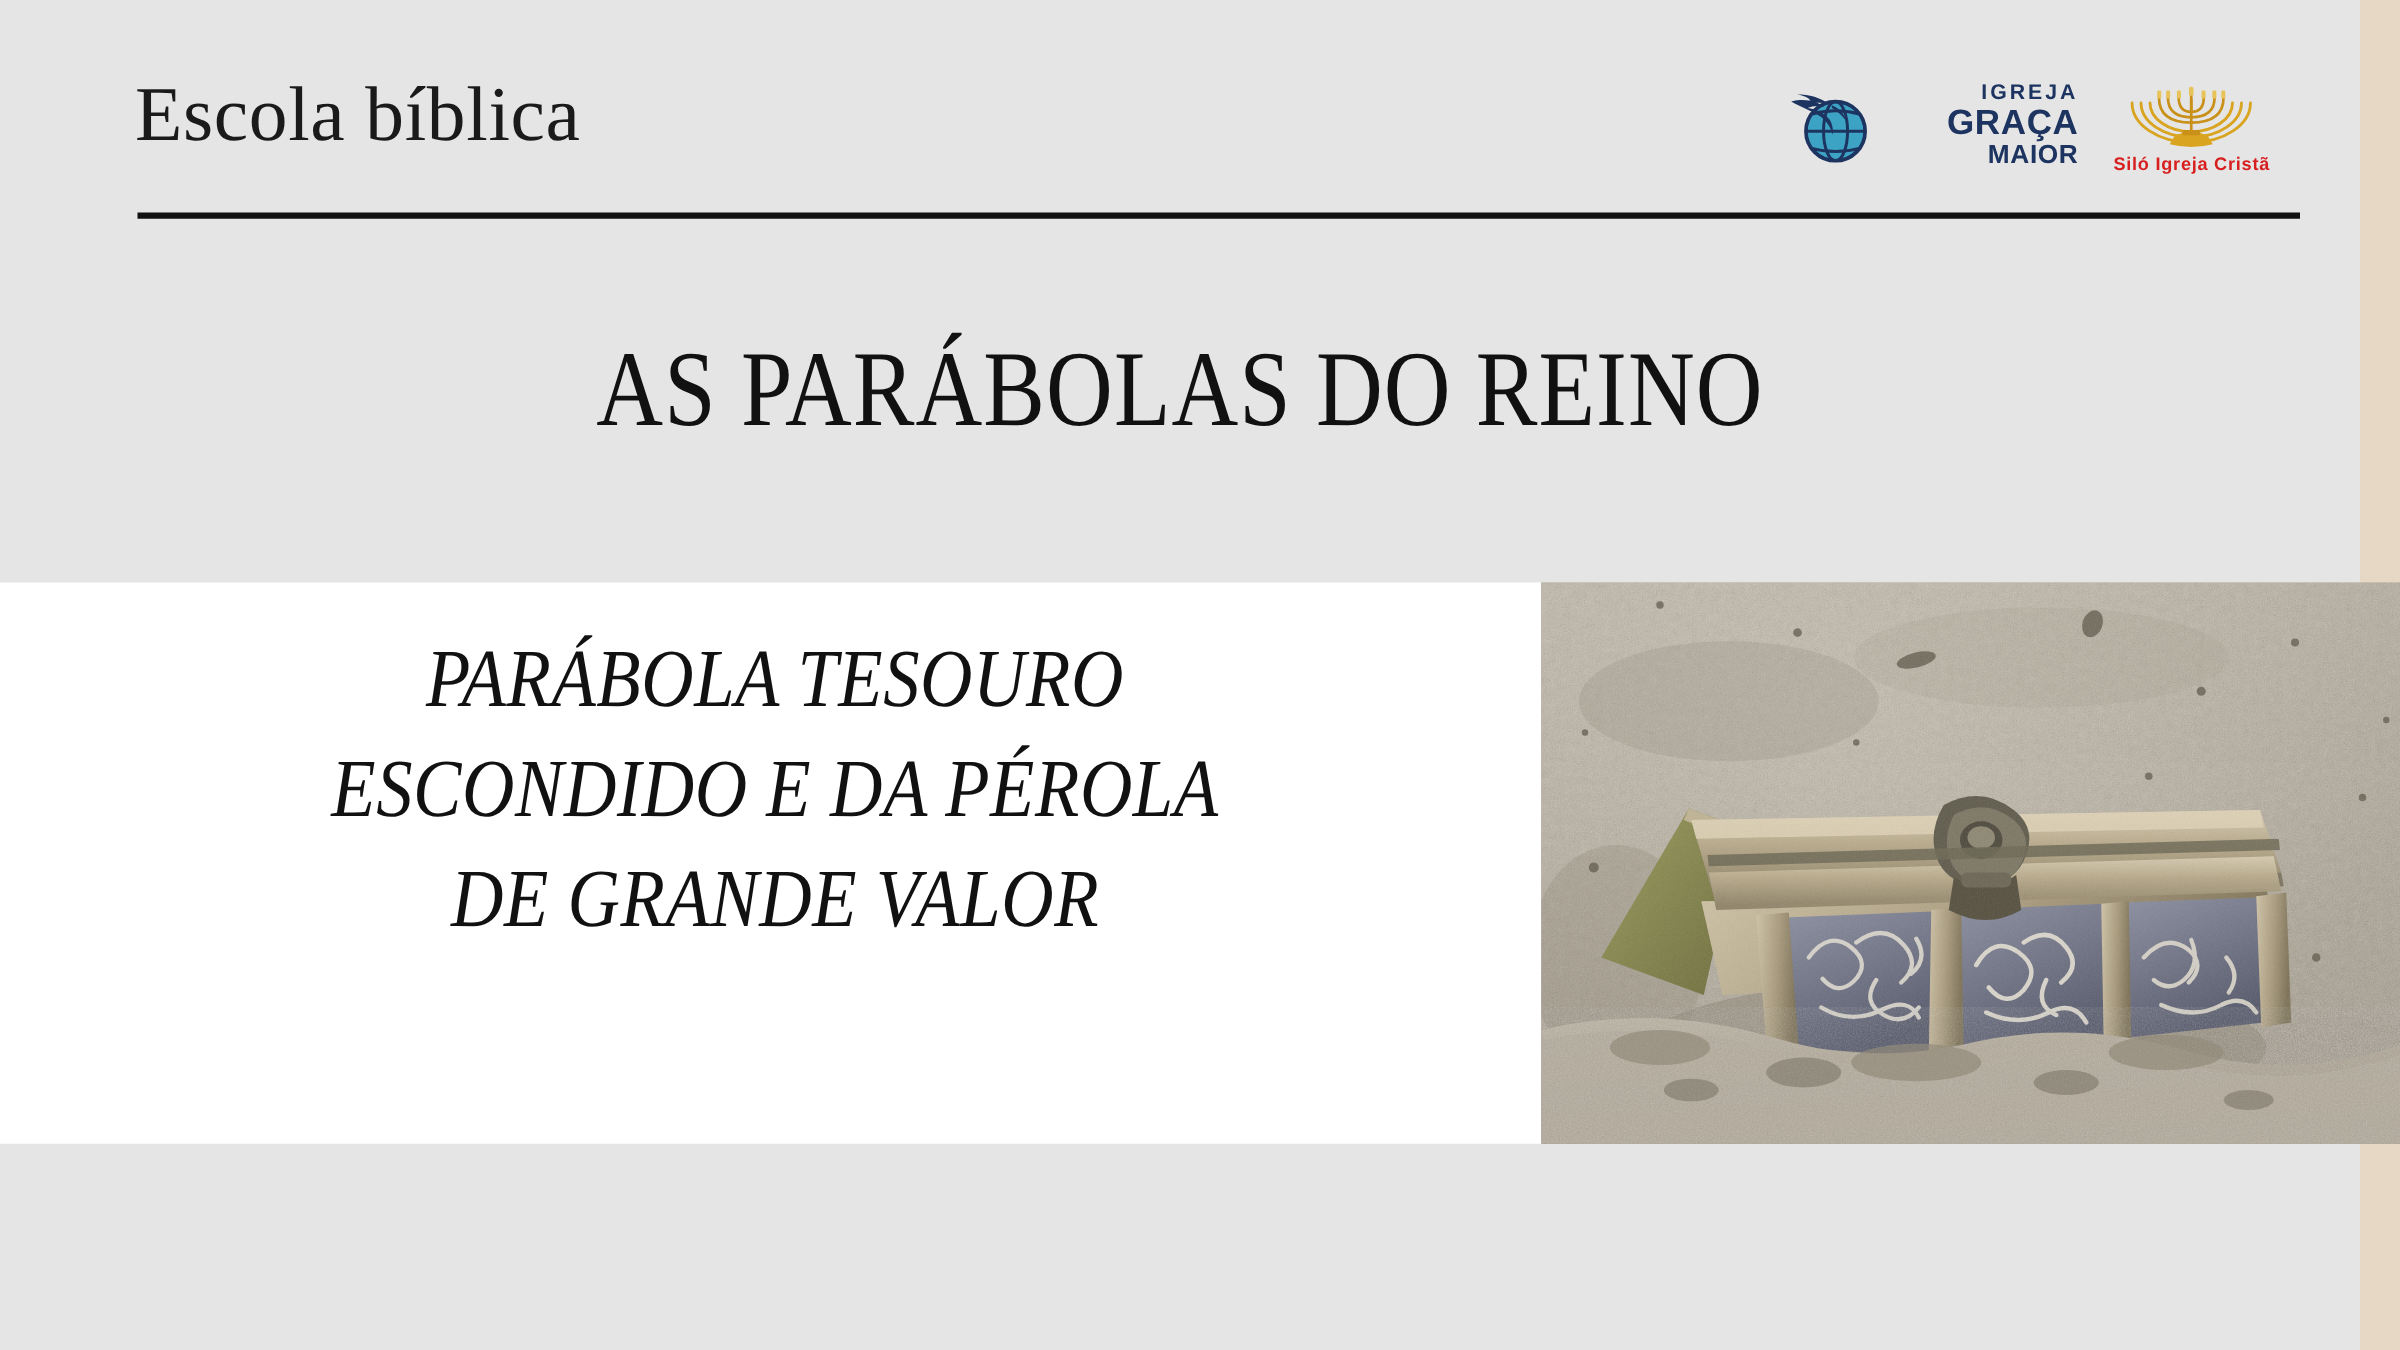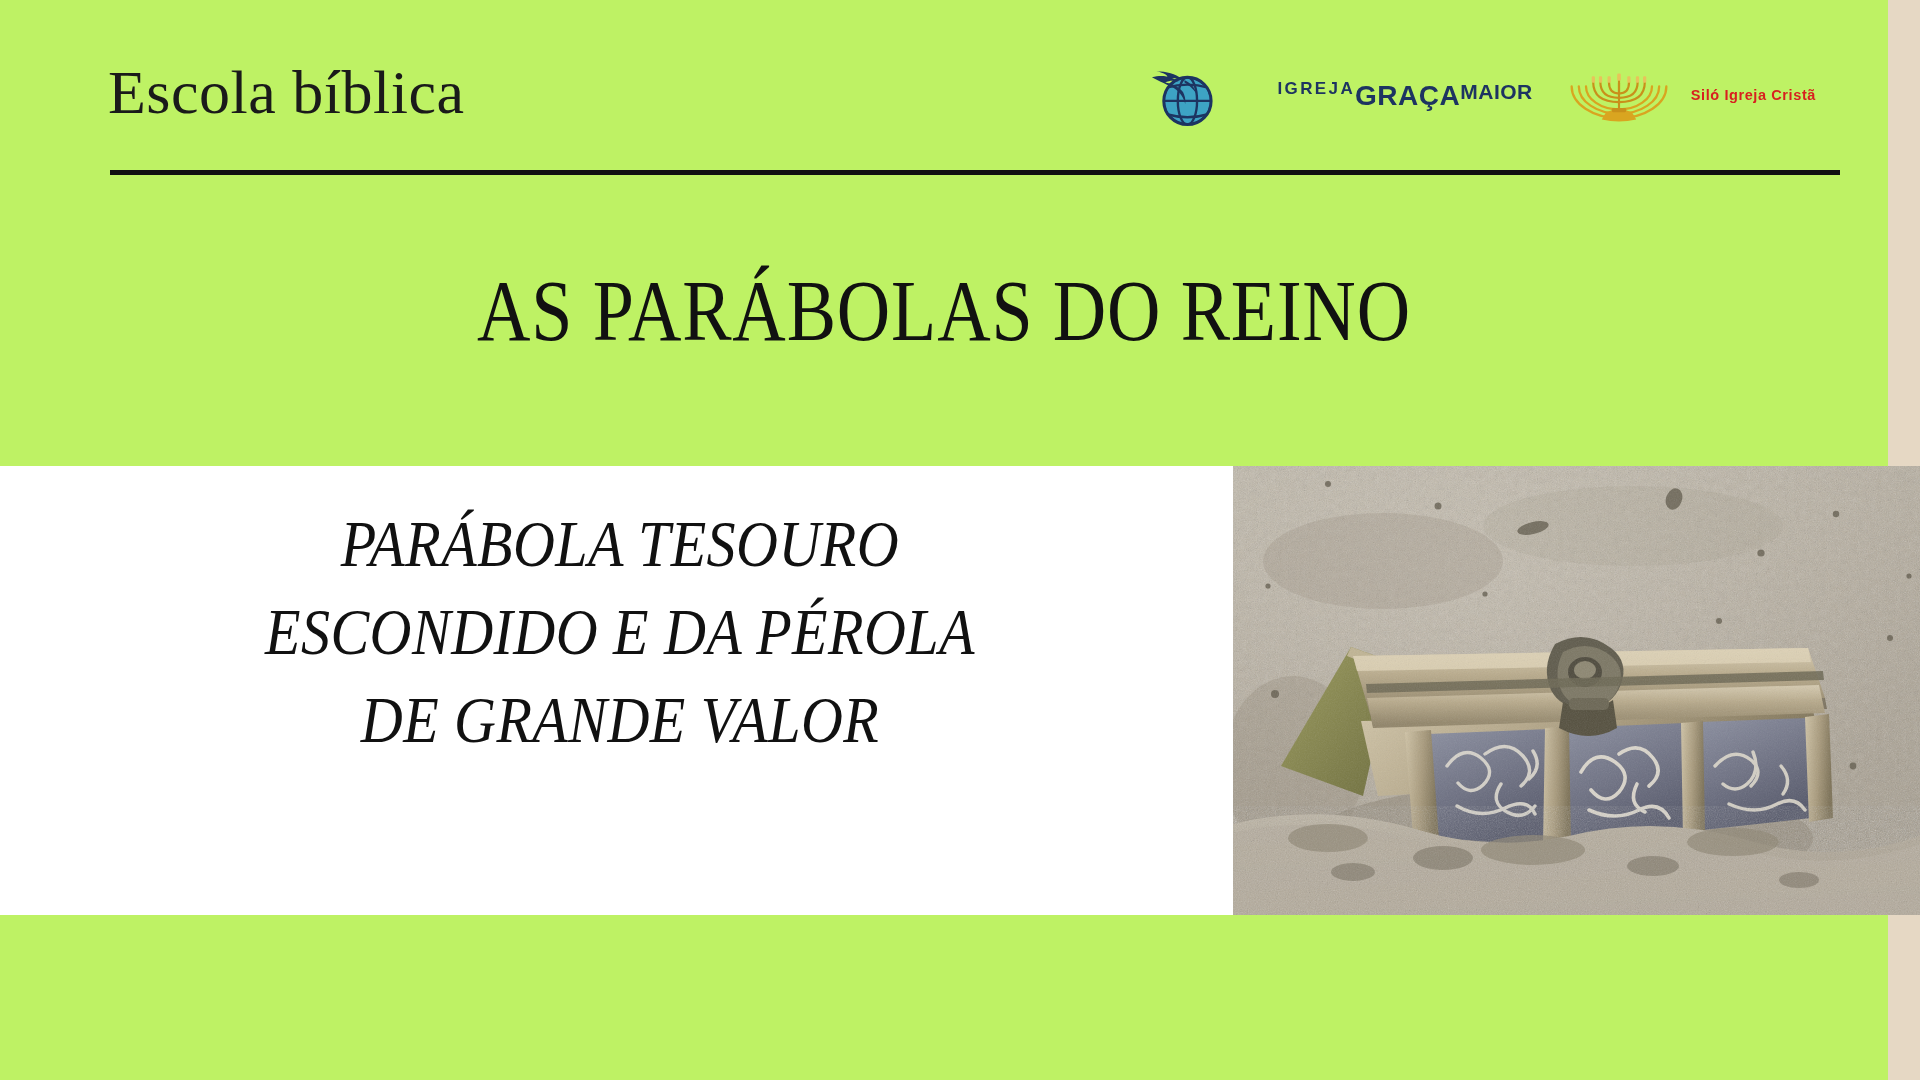--- a/index.html
+++ b/index.html
@@ -11,21 +11,21 @@
     background: #e6d8c4;
     font-family: "Liberation Serif", serif;
     position: relative;
   }
 
   .slide {
     position: absolute;
     inset: 0;
     width: 1888px;
     height: 1080px;
-    background: #bef264;
+    background: #e5e5e5;
   }
 
   
   .header-title {
     position: absolute;
     left: 108px;
     top: 58px;
     font-family: "Liberation Serif", serif;
     font-size: 62px;
     line-height: 1.1;
@@ -53,22 +53,22 @@
     gap: 28px;
   }
   .logo-graca {
     display: flex;
     align-items: center;
     gap: 9px;
   }
   .logo-graca-mark { width: 74px; height: 74px; display:block; }
   .logo-graca-text {
     display: flex;
-    flex-direction: row;
-    align-items: flex-start;
+    flex-direction: column;
+    align-items: flex-end;
     line-height: 1;
     font-family: "Liberation Sans", sans-serif;
     color: #1d3461;
     font-weight: bold;
     margin-left: 48px;
   }
   .logo-graca-text .l1 {
     font-size: 17px;
     letter-spacing: 2.4px;
   }
@@ -78,22 +78,23 @@
     margin-top: 2px;
   }
   .logo-graca-text .l3 {
     font-size: 21px;
     letter-spacing: 0.5px;
     margin-top: 1px;
   }
 
   .logo-silo {
     display: flex;
+    flex-direction: column;
     align-items: center;
-    gap: 14px;
+    gap: 0;
   }
   .logo-silo-mark { width: 116px; height: 66px; display:block; }
   .logo-silo-text {
     font-family: "Liberation Sans", sans-serif;
     font-weight: bold;
     font-size: 14.5px;
     color: #d81f1f;
     letter-spacing: 0.6px;
     white-space: nowrap;
   }

